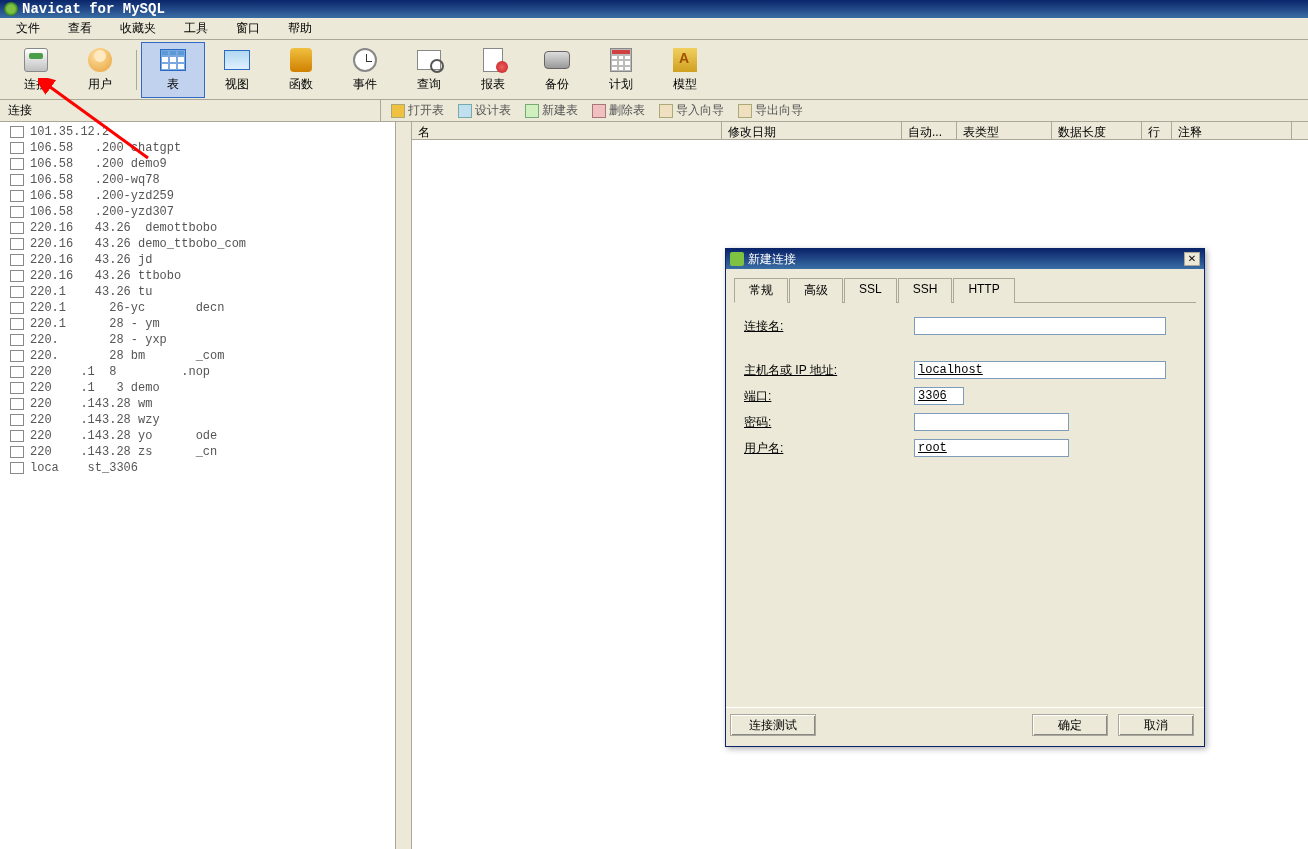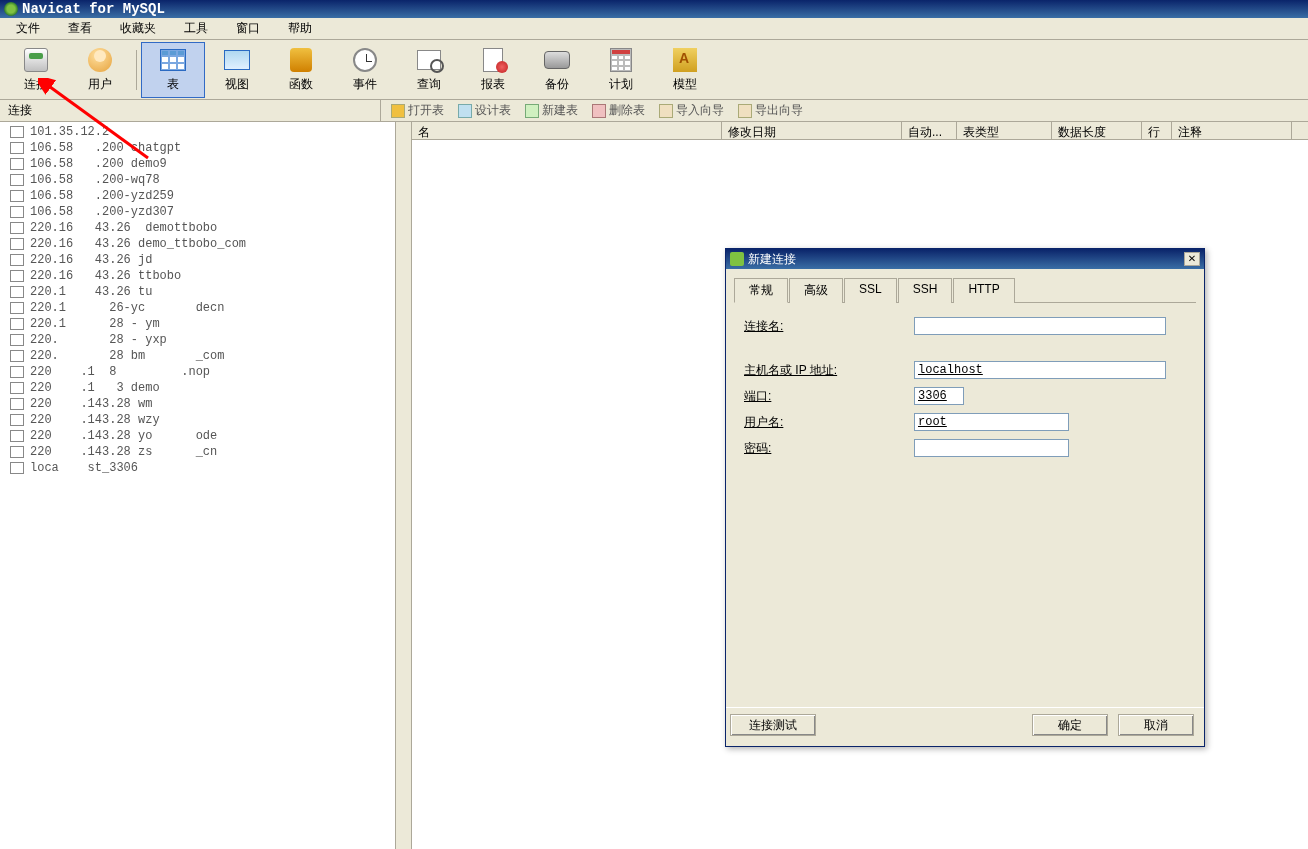--- a/index.html
+++ b/index.html
@@ -309,26 +309,26 @@
       <div class="frow-gap"></div>
       <div class="frow">
         <label>主机名或 IP 地址:</label>
         <input type="text" class="in-full" value="localhost" style="">
       </div>
       <div class="frow">
         <label>端口:</label>
         <input type="text" class="in-port" value="3306" style="">
       </div>
       <div class="frow">
+        <label>密码:</label>
+        <input type="password" class="in-mid" value="" style="">
+      </div>
+      <div class="frow">
         <label>用户名:</label>
         <input type="text" class="in-mid" value="root" style="">
-      </div>
-      <div class="frow">
-        <label>密码:</label>
-        <input type="password" class="in-mid" value="" style="">
       </div>
       <div class="dlg-spacer"></div>
     </div>
   </div>
   <div class="dlg-buttons">
     <button class="btn">连接测试</button>
     <div class="spacer"></div>
     <button class="btn">确定</button>
     <button class="btn">取消</button>
   </div>

